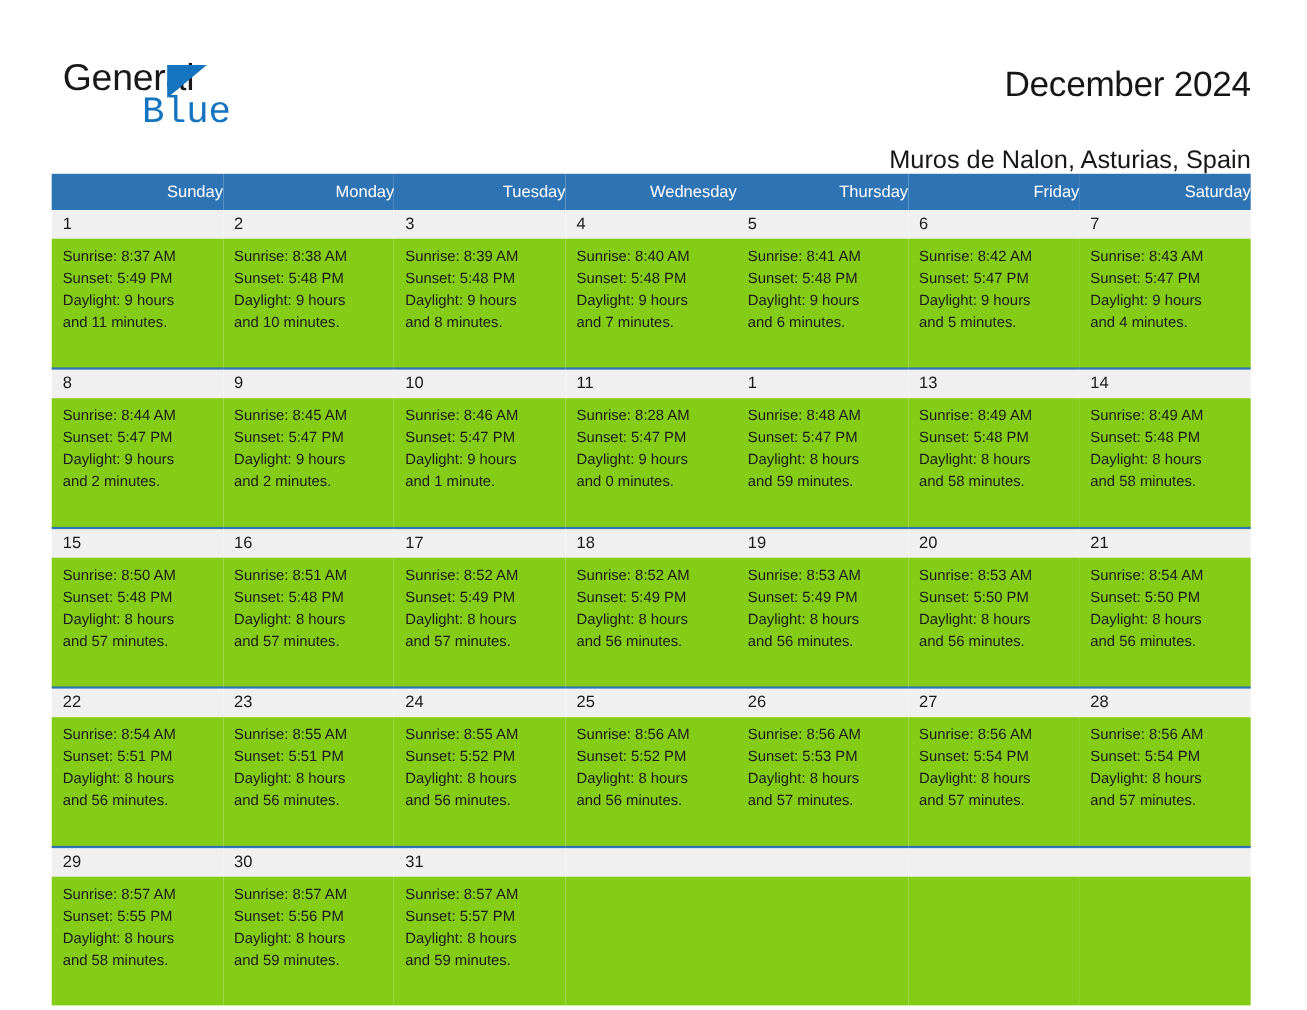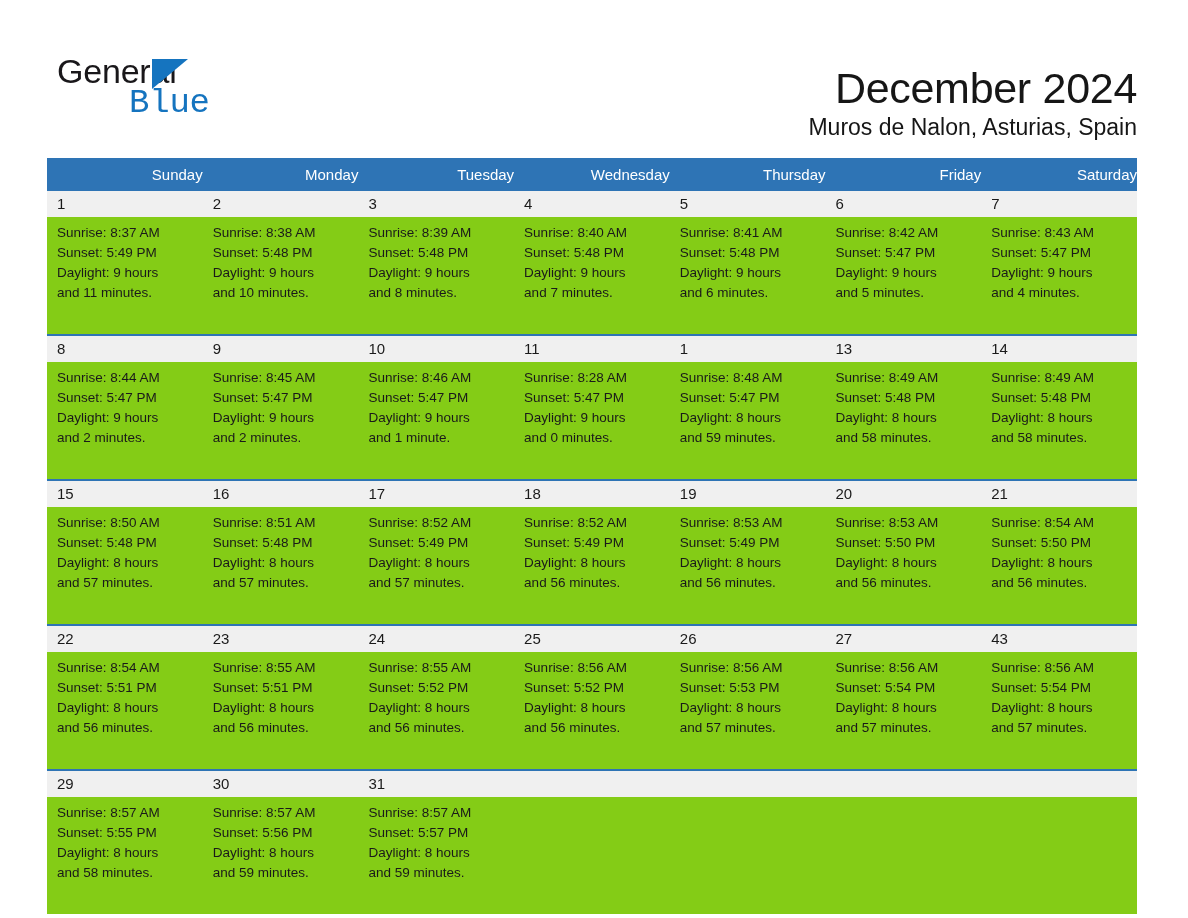--- a/index.html
+++ b/index.html
@@ -63,32 +63,31 @@
     line-height: 38px;
     color: #1574bf;
     letter-spacing: -0.2px;
     white-space: nowrap;
     font-family: Liberation Mono, monospace;
   }
   .title {
     position: absolute;
     right: 51px;
     top: 50px;
-    font-size: 43px;
+    font-size: 32px;
     line-height: 52px;
     color: #161616;
     text-align: right;
     white-space: nowrap;
     letter-spacing: -0.3px;
-    margin-top: 12px;
   }
   .subtitle {
     position: absolute;
     right: 51px;
-    top: 114px;
+    top: 132px;
     font-size: 23px;
     line-height: 27px;
     color: #161616;
     text-align: right;
     white-space: nowrap;
   }
 
   
   .calendar {
     position: absolute;
@@ -342,21 +341,21 @@
               <span class="line">and 56 minutes.</span>
             </td>
           </tr>
           <tr class="daynum-row">
             <td>22</td>
             <td>23</td>
             <td>24</td>
             <td>25</td>
             <td>26</td>
             <td>27</td>
-            <td>43</td>
+            <td>28</td>
           </tr>
           <tr class="info-row">
             <td>
               <span class="line">Sunrise: 8:54 AM</span>
               <span class="line">Sunset: 5:51 PM</span>
               <span class="line">Daylight: 8 hours</span>
               <span class="line">and 56 minutes.</span>
             </td>
             <td>
               <span class="line">Sunrise: 8:55 AM</span>

